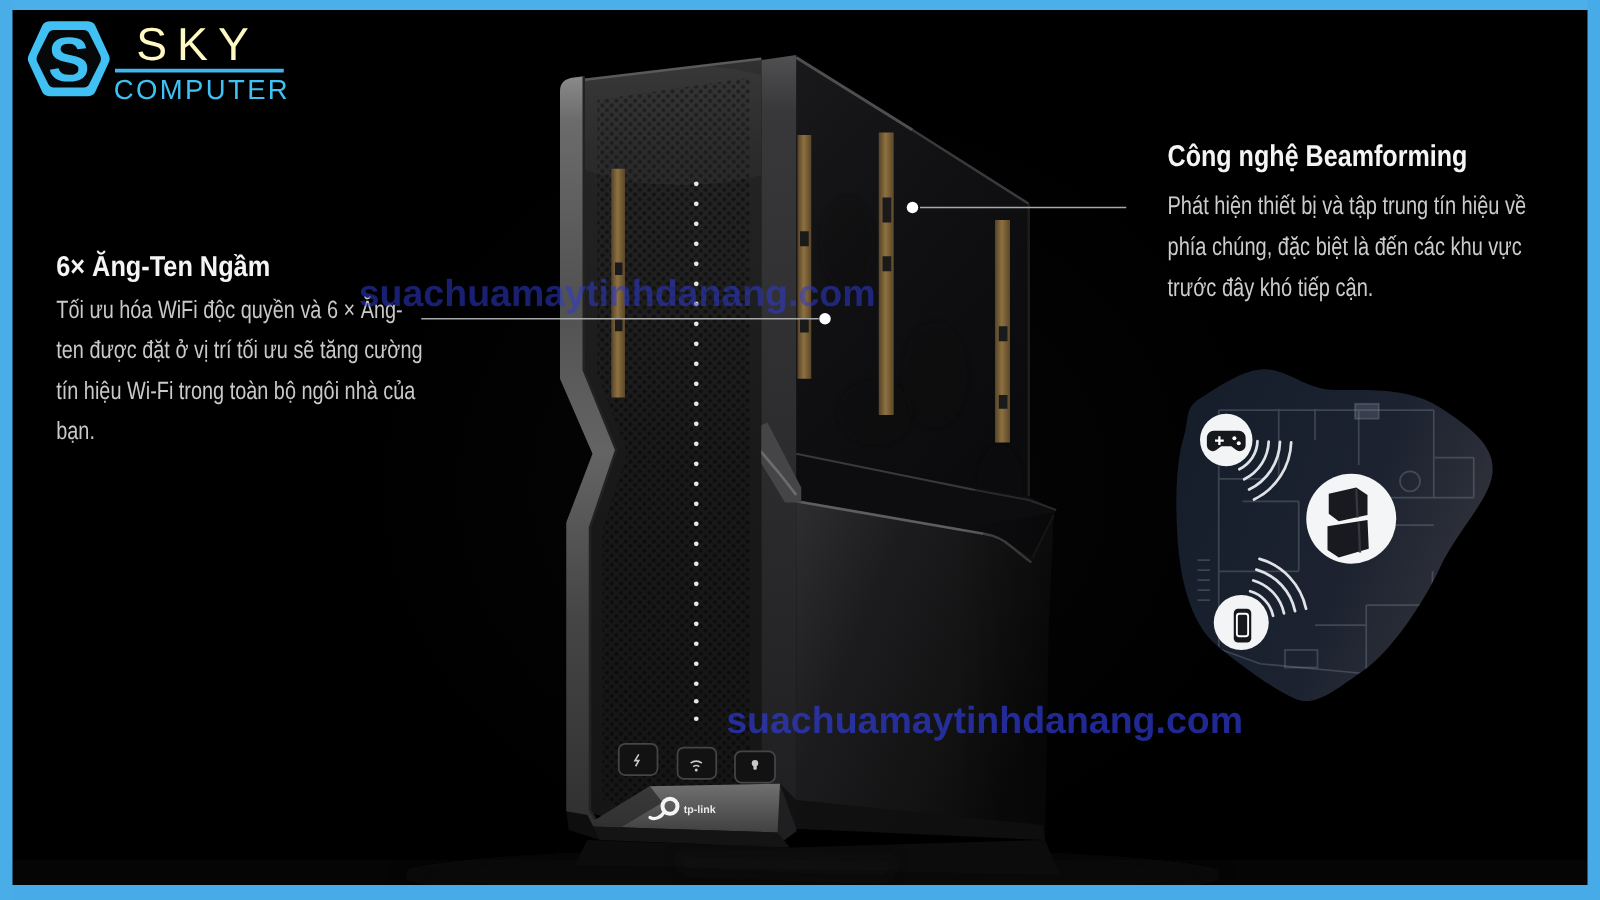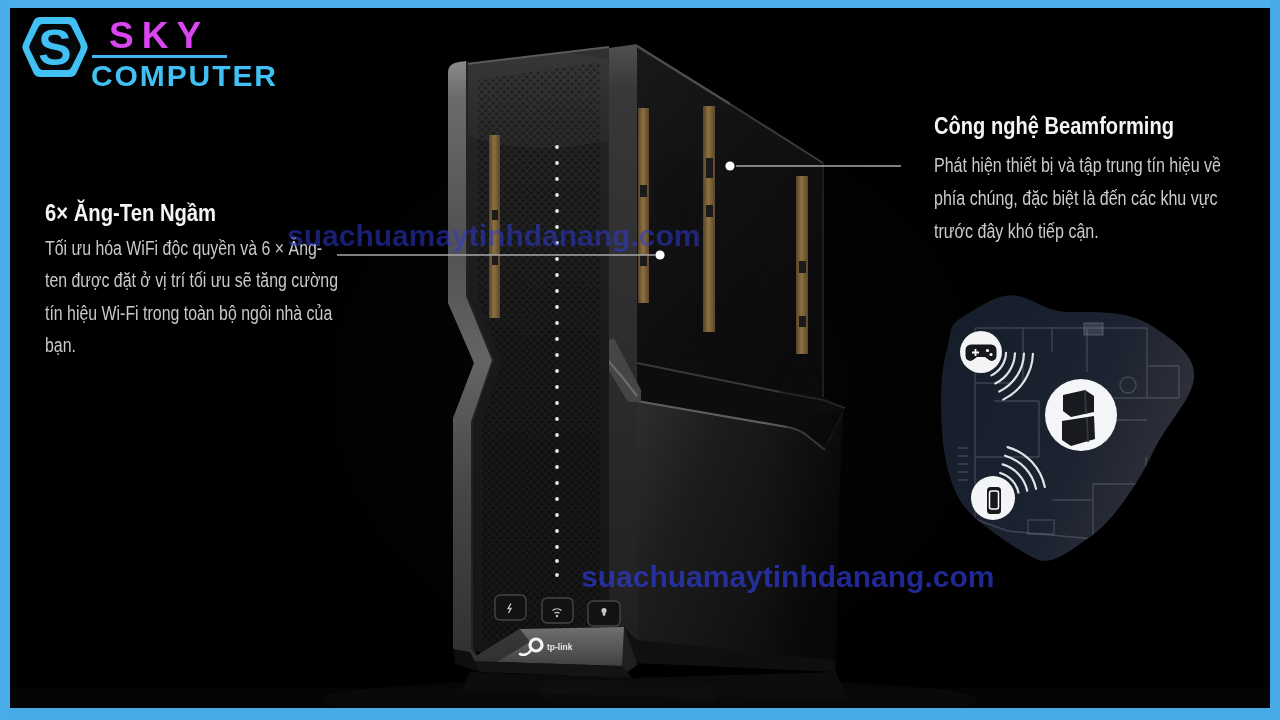--- a/index.html
+++ b/index.html
@@ -5,22 +5,22 @@
 html,body{margin:0;padding:0;background:#000;}
 body{width:1280px;height:720px;position:relative;overflow:hidden;font-family:"Liberation Sans",sans-serif;}
 .abs{position:absolute;}
 .nw{white-space:nowrap;transform-origin:0 0;}
 
 .ftop{left:0;top:0;width:1280px;height:8px;background:#4cafe9;z-index:30;}
 .fbot{left:0;top:708px;width:1280px;height:12px;background:#46abe7;z-index:30;}
 .flef{left:0;top:0;width:10px;height:720px;background:#49ade8;z-index:30;}
 .frig{left:1270px;top:0;width:10px;height:720px;background:#46abe7;z-index:30;}
 
-.sky{left:109px;top:15px;color:#d946ef;font-size:37px;letter-spacing:8px;font-weight:700;}
-.computer{left:91px;top:59px;color:#41c0f3;font-size:30px;letter-spacing:1.9px;font-weight:700;}
+.sky{left:109px;top:15px;color:#fef9c3;font-size:37px;letter-spacing:8px;font-weight:400;}
+.computer{left:91px;top:59px;color:#41c0f3;font-size:22px;letter-spacing:1.9px;font-weight:400;}
 .skyline{left:92px;top:55px;width:135px;height:2.5px;background:#3fb6ee;}
 
 .h1l{left:45px;top:200px;color:#f4f4f4;font-size:23px;font-weight:bold;transform:scaleX(0.88);}
 .b1l{left:45px;top:232px;color:#c9c9c9;font-size:20px;line-height:32.4px;transform:scaleX(0.795);}
 
 .h1r{left:934px;top:112px;color:#f4f4f4;font-size:24px;font-weight:bold;transform:scaleX(0.837);}
 .b1r{left:934px;top:149px;color:#cccccc;font-size:20.5px;line-height:32.8px;transform:scaleX(0.782);}
 
 .wm1{left:287px;top:219px;color:rgba(45,57,205,0.55);font-size:30px;font-weight:bold;z-index:20;}
 .wm2{left:581px;top:560px;color:rgba(45,58,210,0.70);font-size:30px;font-weight:bold;z-index:20;}

